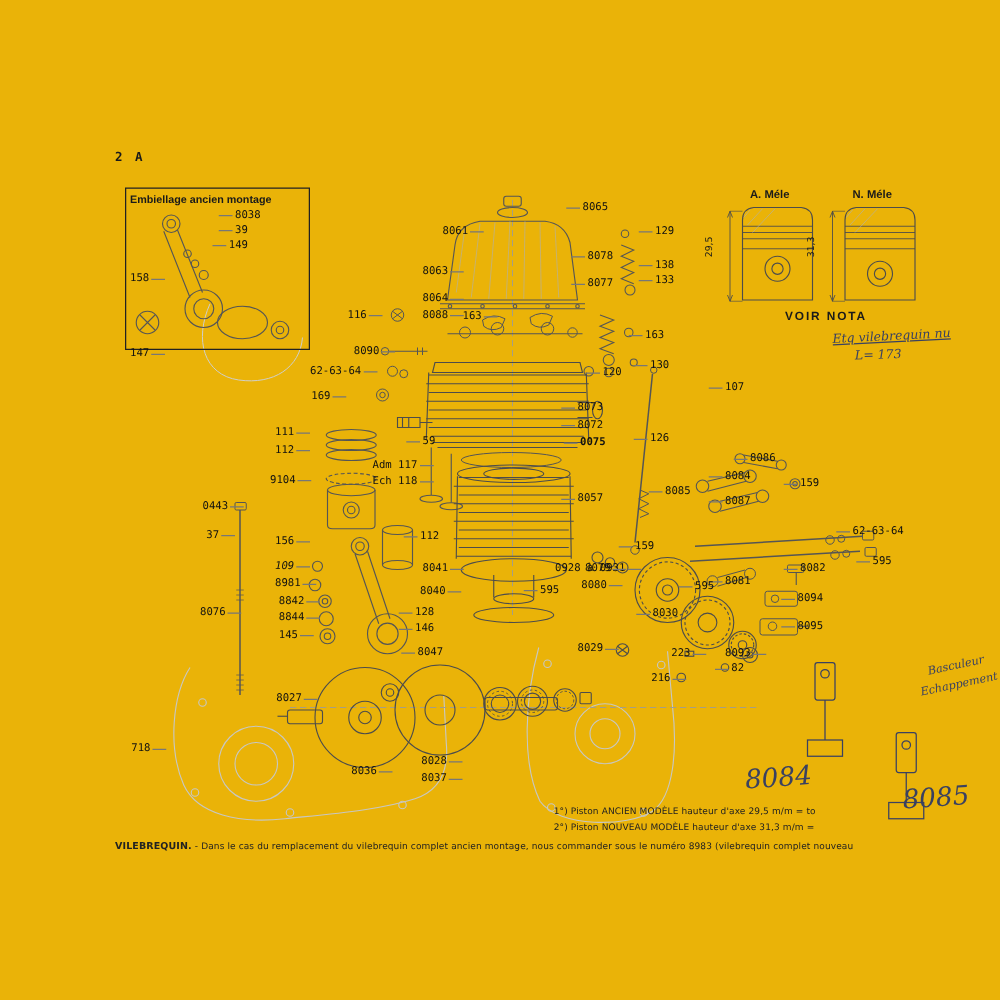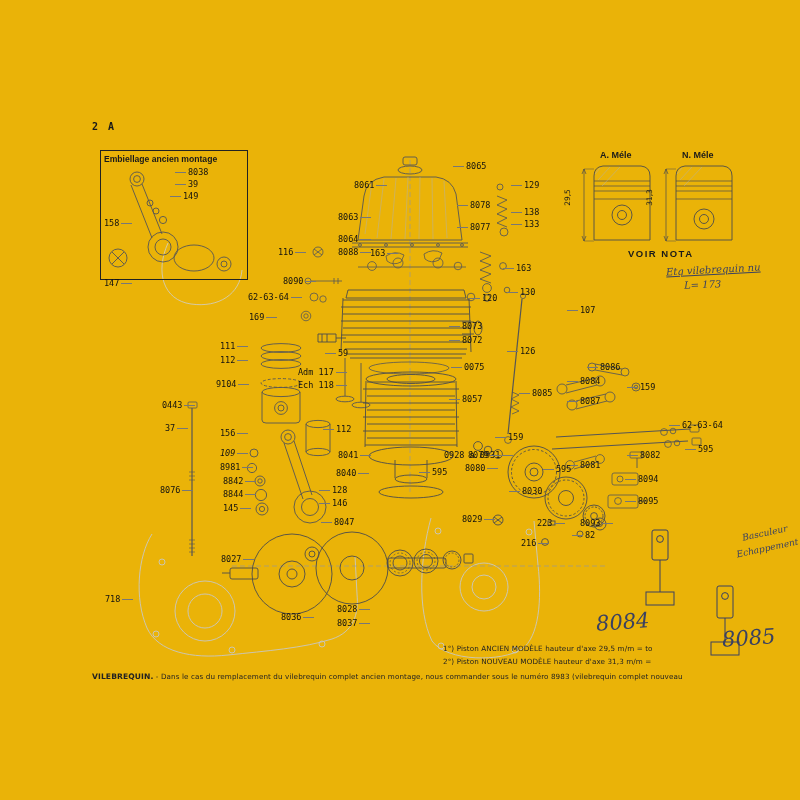--- a/index.html
+++ b/index.html
@@ -334,21 +334,21 @@
       <span class="lbl ld-l" style="left: 520px; top: 288px;">130</span>
       <span class="lbl ld-l" style="left: 482px; top: 294px;">120</span>
       <span class="lbl ld-l" style="left: 580px; top: 306px;">107</span>
       <span class="lbl ld-r" style="left: 249px; top: 313px;">169</span>
       <span class="lbl ld-l" style="left: 462px; top: 322px;">8073</span>
       <span class="lbl ld-l" style="left: 462px; top: 336px;">8072</span>
       <span class="lbl ld-l" style="left: 520px; top: 347px;">126</span>
       <span class="lbl ld-r" style="left: 220px; top: 342px;">111</span>
       <span class="lbl ld-l" style="left: 338px; top: 349px;">59</span>
       <span class="lbl ld-r" style="left: 220px; top: 356px;">112</span>
-      <span class="lbl ld-l" style="left: 464px; top: 363px;">0075</span>
+      <span class="lbl ld-l" style="left: 464px; top: 350px; font-weight: bold;">0075</span>
       <span class="lbl ld-r" style="left: 298px; top: 368px;">Adm 117</span>
       <span class="lbl ld-r" style="left: 216px; top: 380px;">9104</span>
       <span class="lbl ld-r" style="left: 298px; top: 381px;">Ech 118</span>
       <span class="lbl ld-l" style="left: 462px; top: 395px;">8057</span>
       <span class="lbl ld-l" style="left: 532px; top: 389px;">8085</span>
       <span class="lbl ld-l" style="left: 580px; top: 377px;">8084</span>
       <span class="lbl ld-l" style="left: 600px; top: 363px;">8086</span>
       <span class="lbl ld-l" style="left: 640px; top: 383px;">159</span>
       <span class="lbl ld-l" style="left: 580px; top: 397px;">8087</span>
       <span class="lbl ld-r" style="left: 162px; top: 401px;">0443</span>

